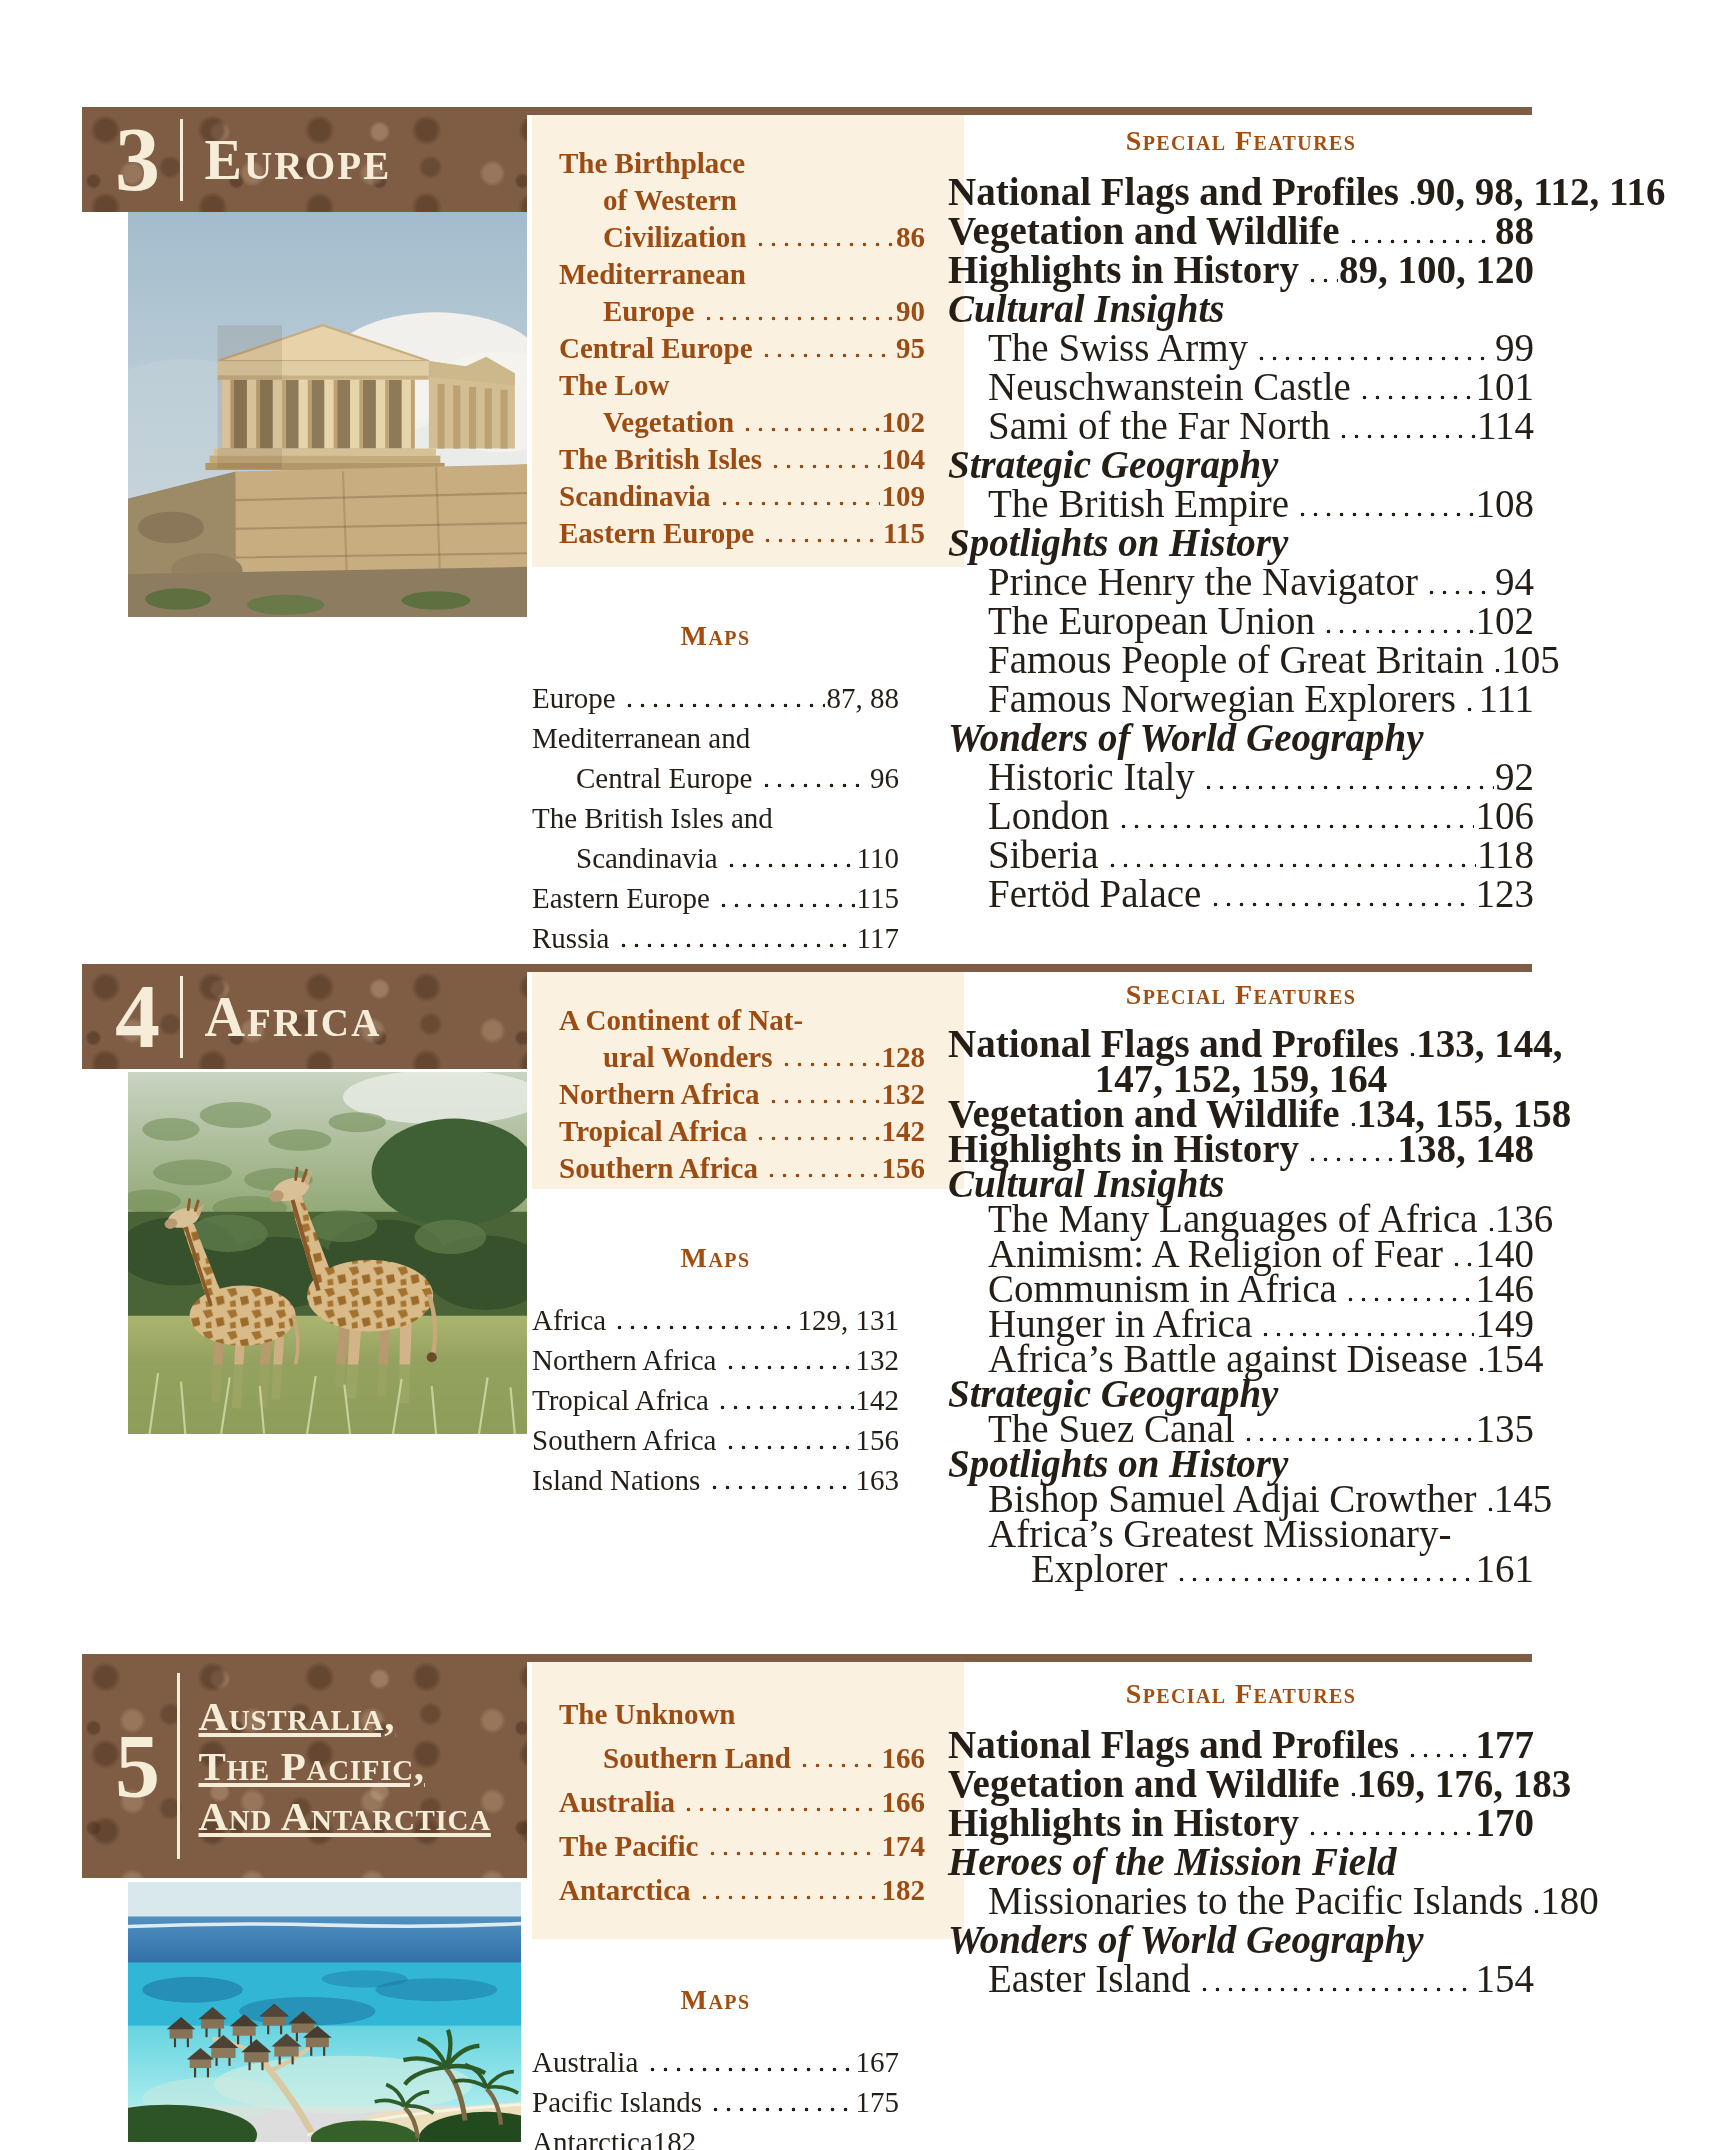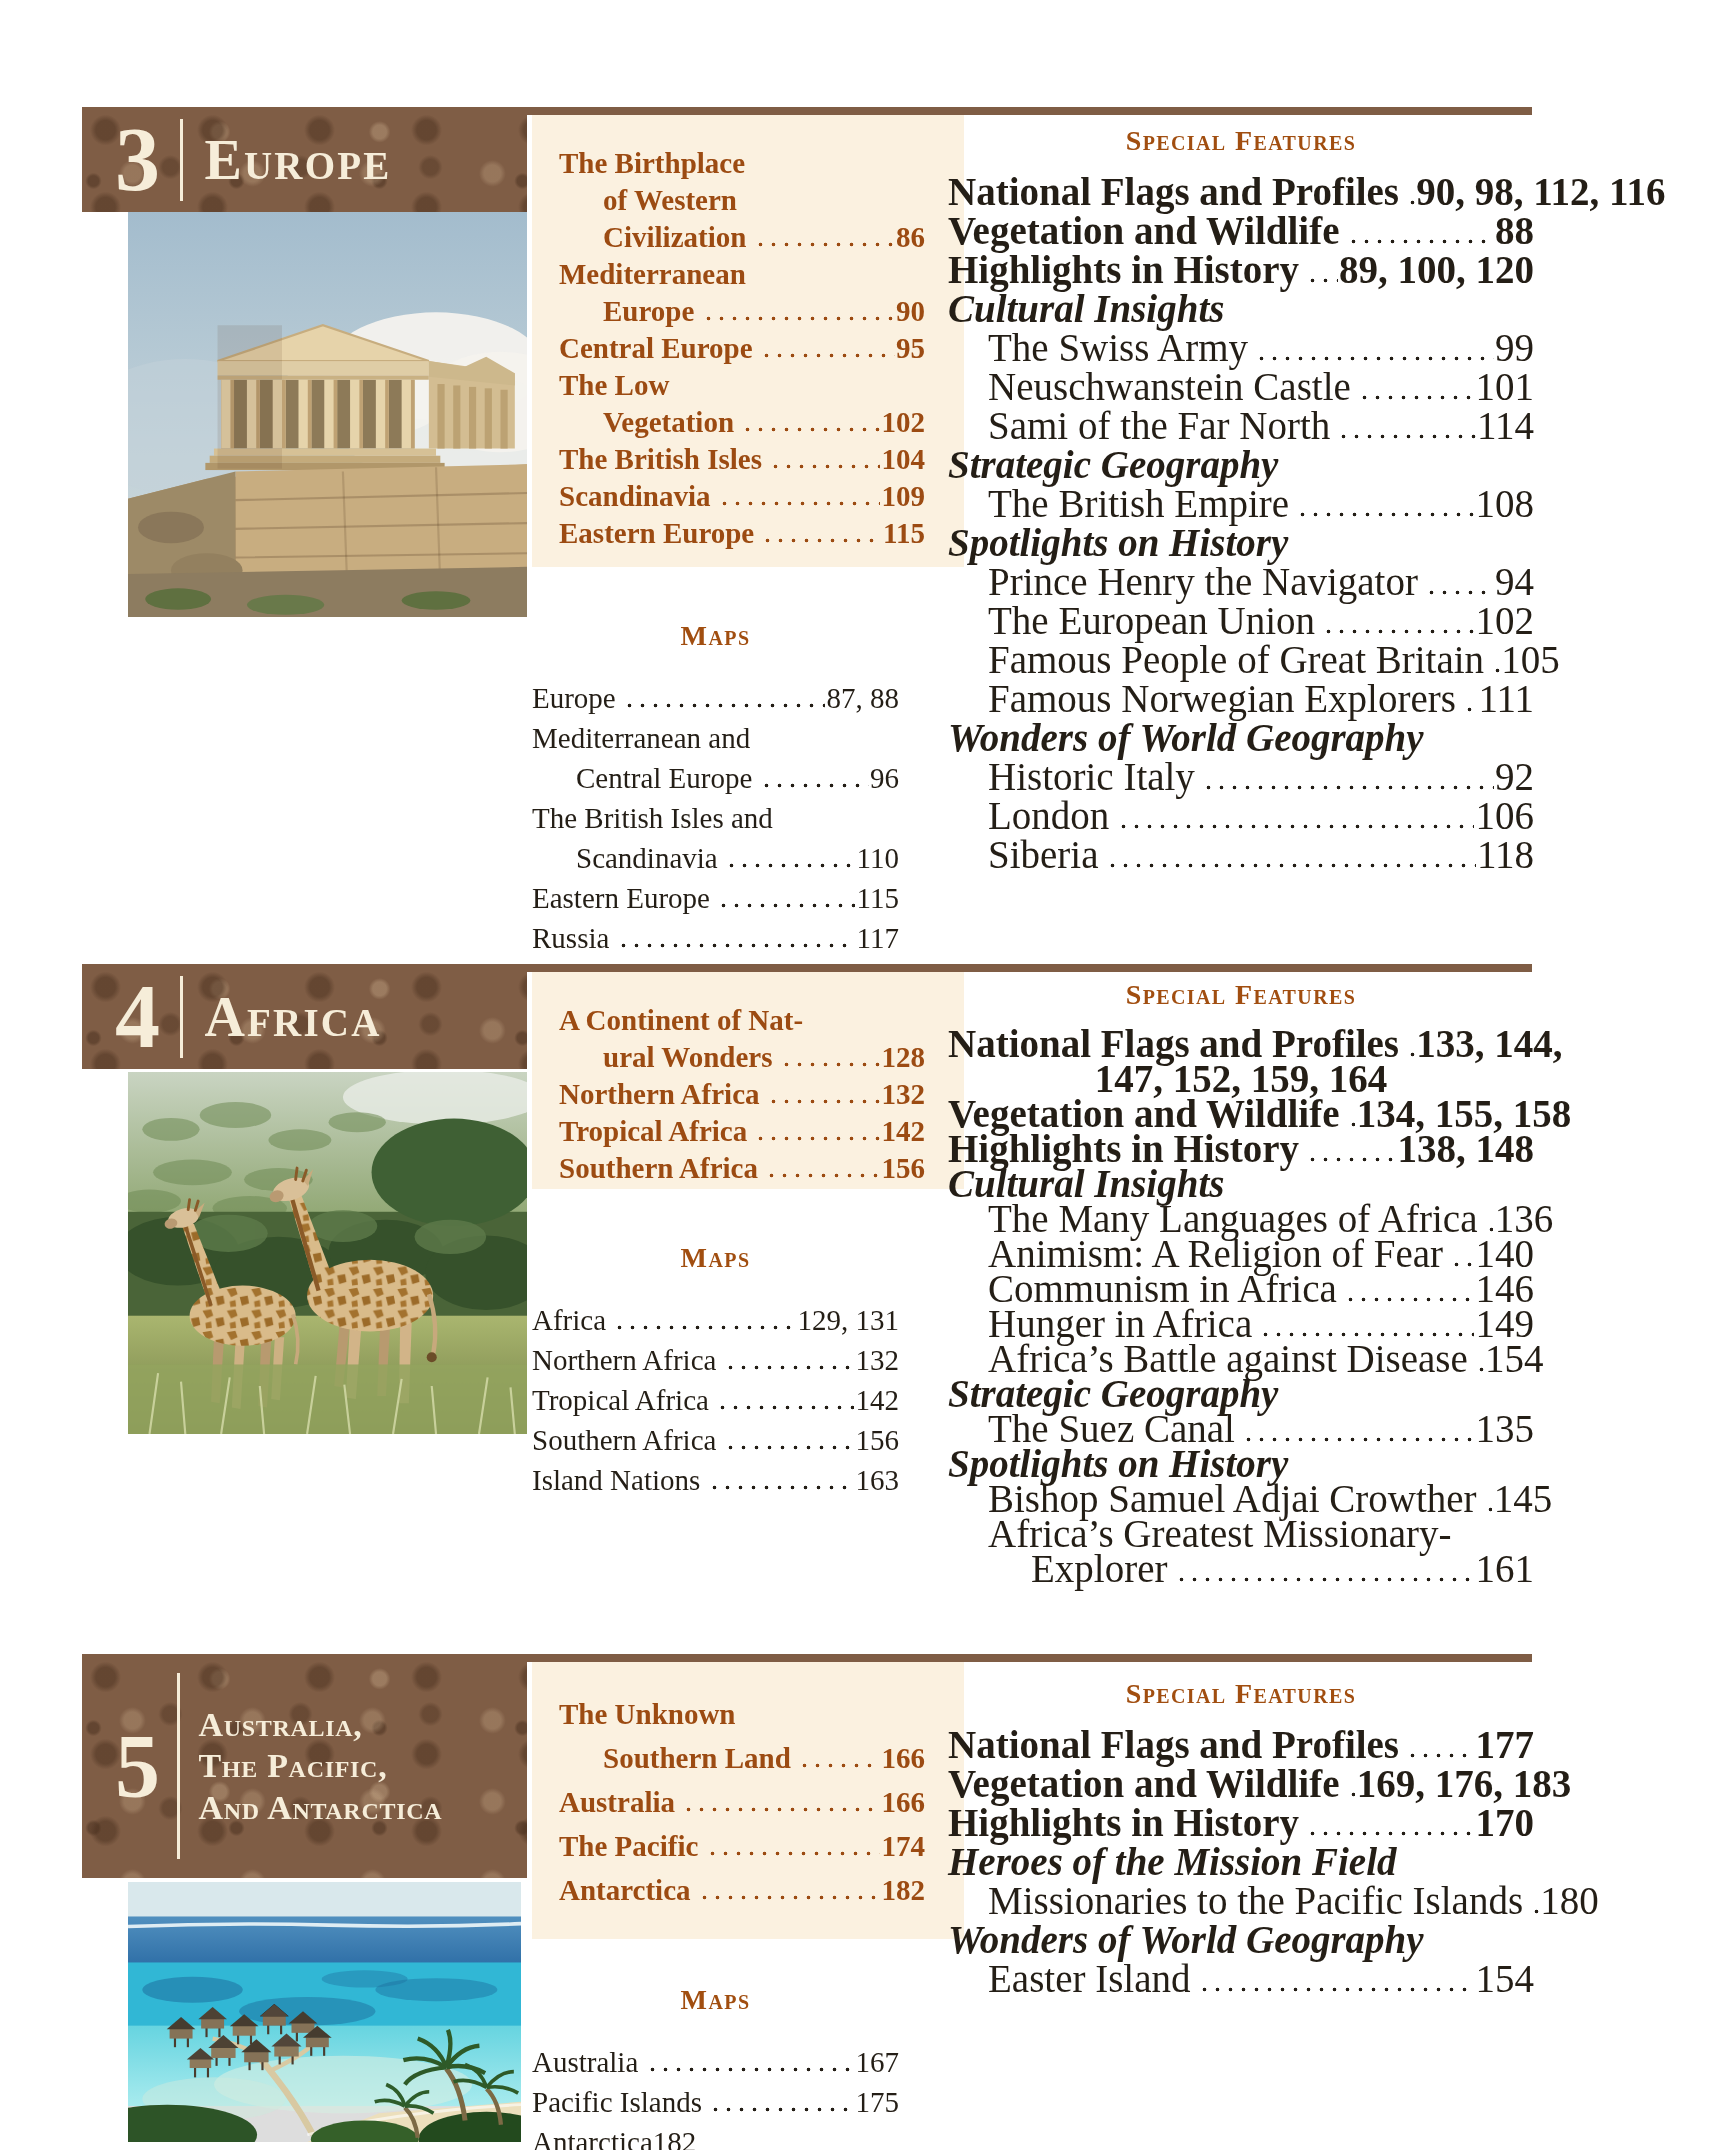--- a/index.html
+++ b/index.html
@@ -21,21 +21,21 @@
   .strip{position:absolute;left:82px;top:0;width:1450px;height:8px;}
   .banner{position:absolute;left:82px;top:0;width:445px;display:flex;align-items:center;
           padding-left:33px;box-sizing:border-box;}
   .sec3 .banner,.sec4 .banner{height:105px;}
   .sec5 .banner{height:224px;}
   .chnum{font-size:90px;font-weight:bold;color:#f6edd9;line-height:.9;}
   .chrule{width:2.9px;align-self:stretch;background:#f6edd9;margin:11.5px 21.5px 11.5px 20px;}
   .sec5 .chrule{margin:18.6px 18.6px 18.6px 17px;}
   .chtitle{color:#f6edd9;font-weight:bold;font-variant:small-caps;}
   .sec3 .chtitle,.sec4 .chtitle{font-size:56px;letter-spacing:2.2px;}
-  .sec5 .chtitle{font-size:34px;line-height:1.22;letter-spacing:0.7px;}
+  .sec5 .chtitle{font-size:41px;line-height:1.22;letter-spacing:0.7px;text-decoration:underline;}
 
   .photo{position:absolute;left:128px;overflow:hidden;background:#ddd;}
   .sec3 .photo{top:105px;width:399px;height:405px;}
   .sec4 .photo{top:108px;width:399px;height:362px;}
   .sec5 .photo{top:228px;width:393px;height:260px;}
   .photo svg{display:block;width:100%;height:100%;}
 
   .cream{position:absolute;left:532px;top:8px;width:432px;background:#fbf1e0;
          box-sizing:border-box;padding:30px 39px 0 27px;}
   .sec3 .cream{height:452px;}
@@ -329,20 +329,25 @@
           </div>
           <div class="row s-sub">
             <span class="lbl">London</span>
             <span class="leader"></span>
             <span class="pg">106</span>
           </div>
           <div class="row s-sub">
             <span class="lbl">Siberia</span>
             <span class="leader"></span>
             <span class="pg">118</span>
+          </div>
+          <div class="row s-sub">
+            <span class="lbl">Fertöd Palace</span>
+            <span class="leader"></span>
+            <span class="pg">123</span>
           </div>
         </div>
     </div>
   </section>
 
   <section class="sec4">
     <div class="strip tex"></div>
     <div class="banner tex">
       <span class="chnum">4</span>
       <span class="chrule"></span>

